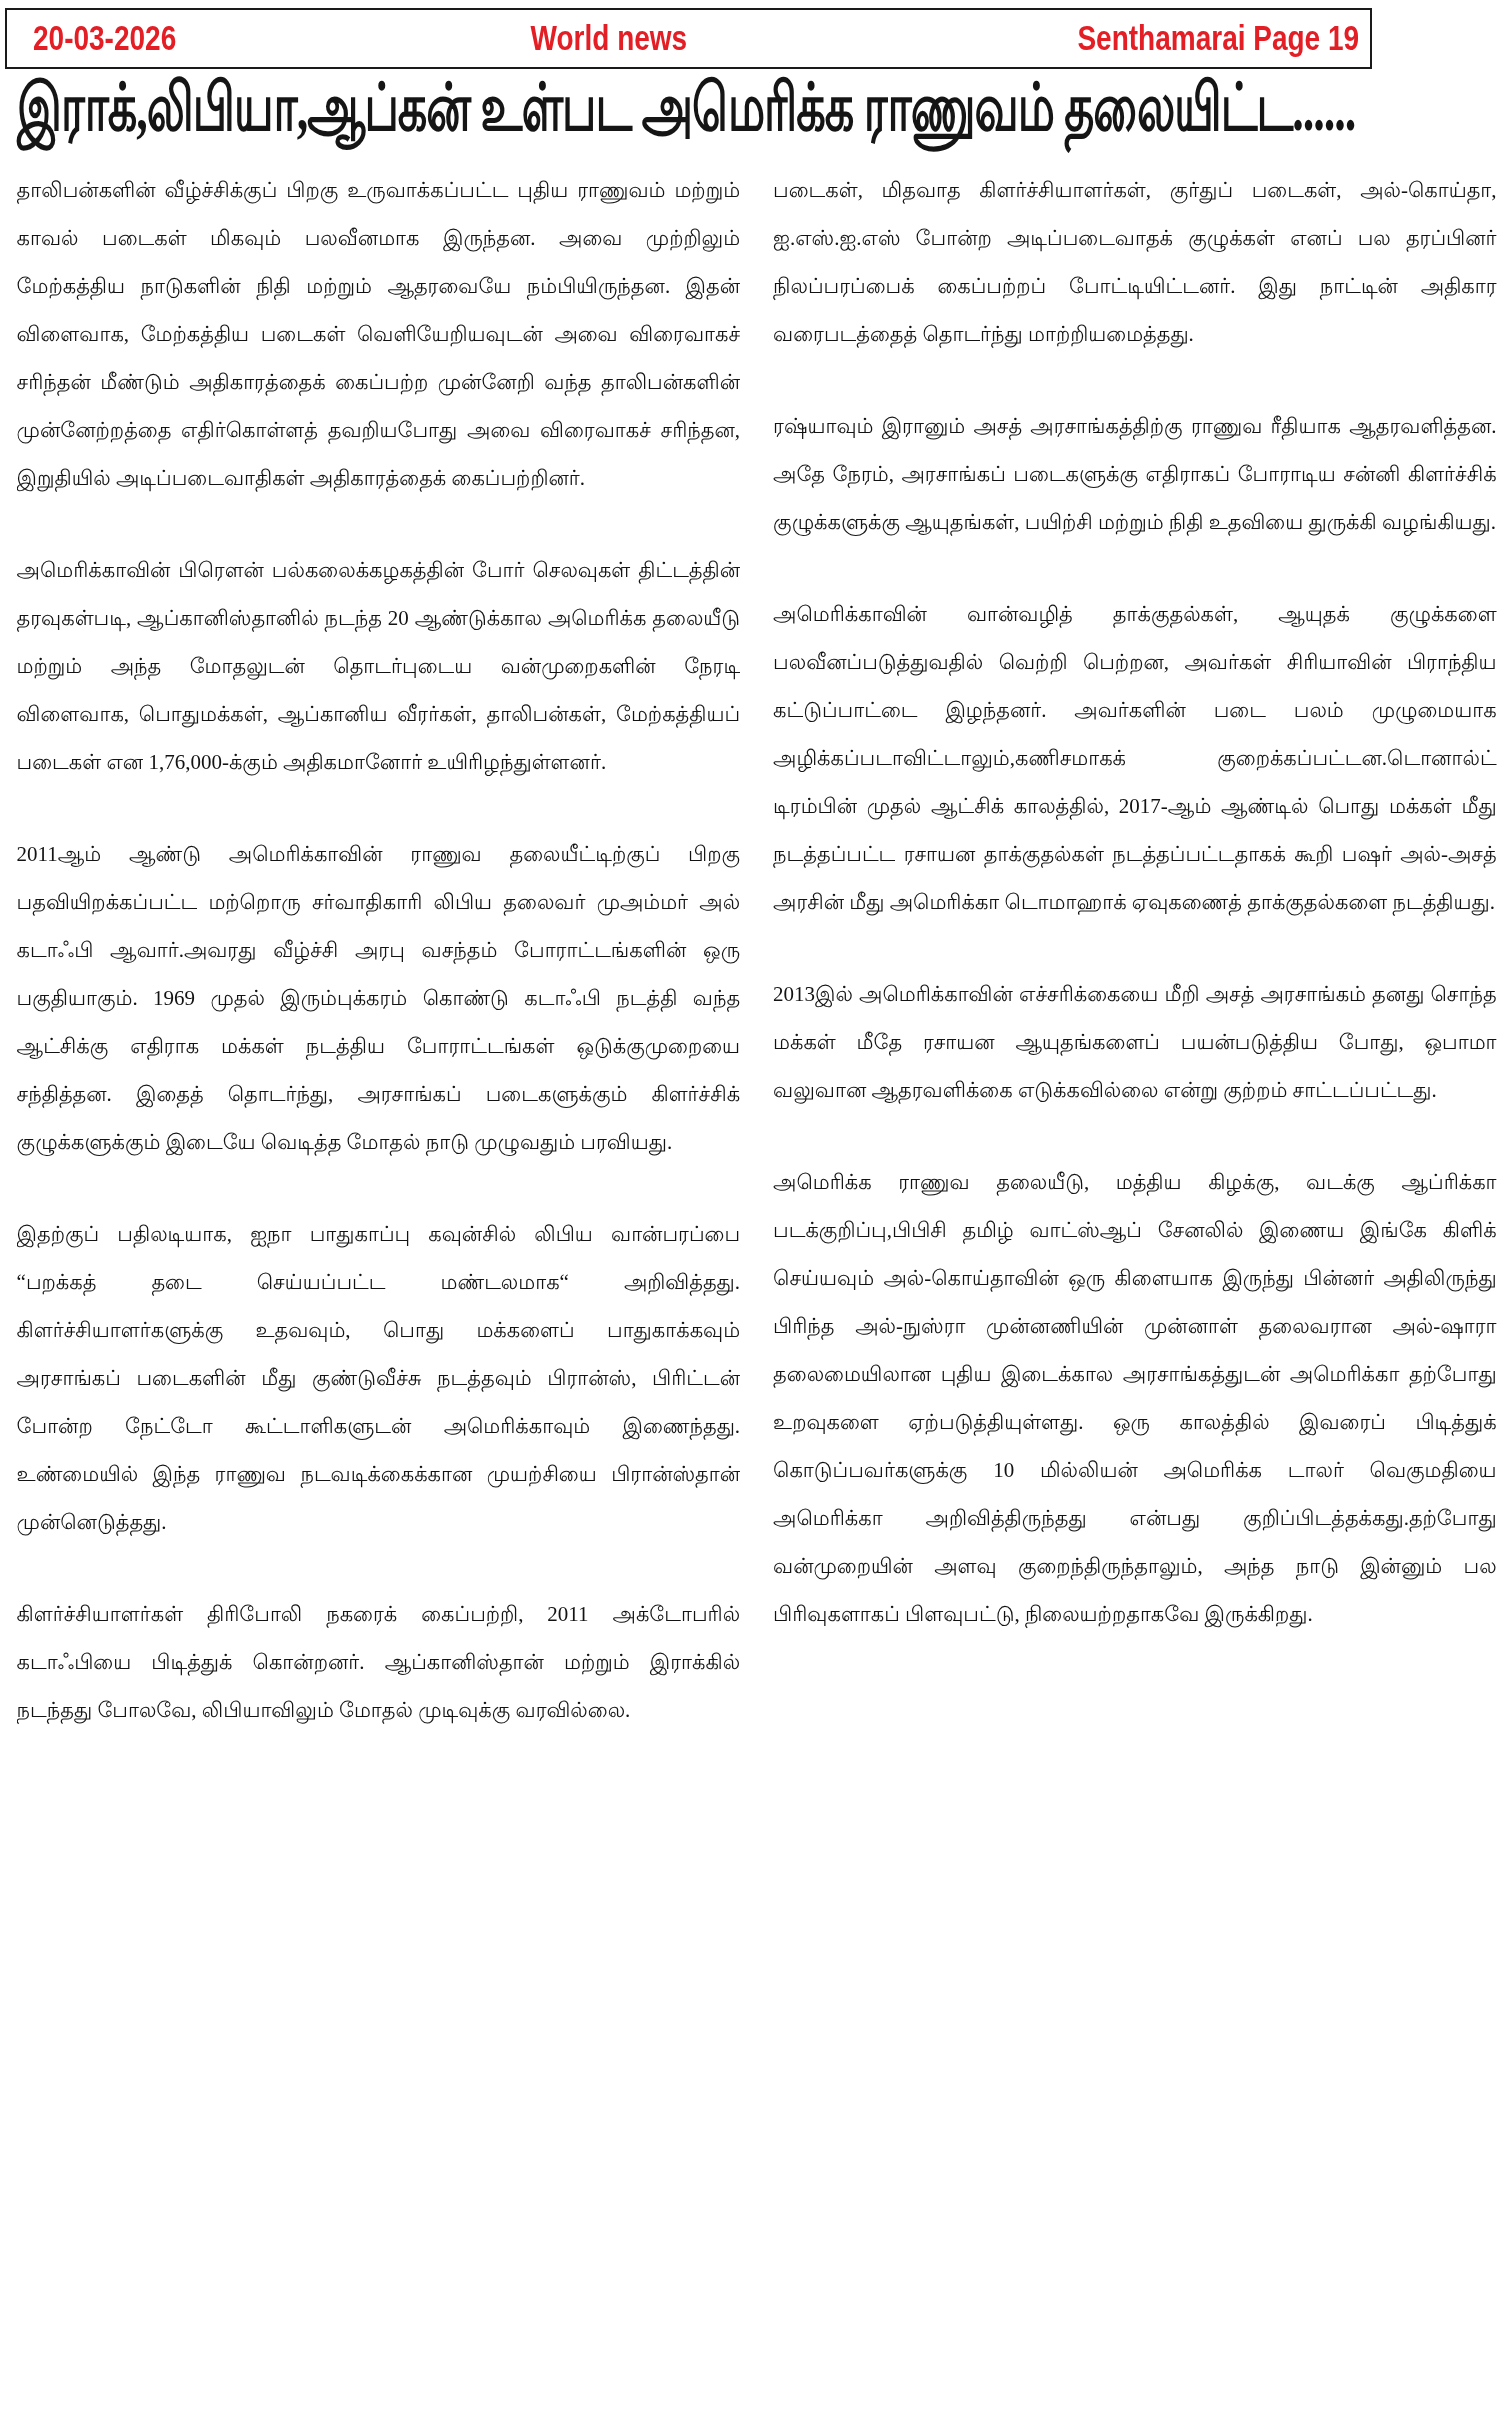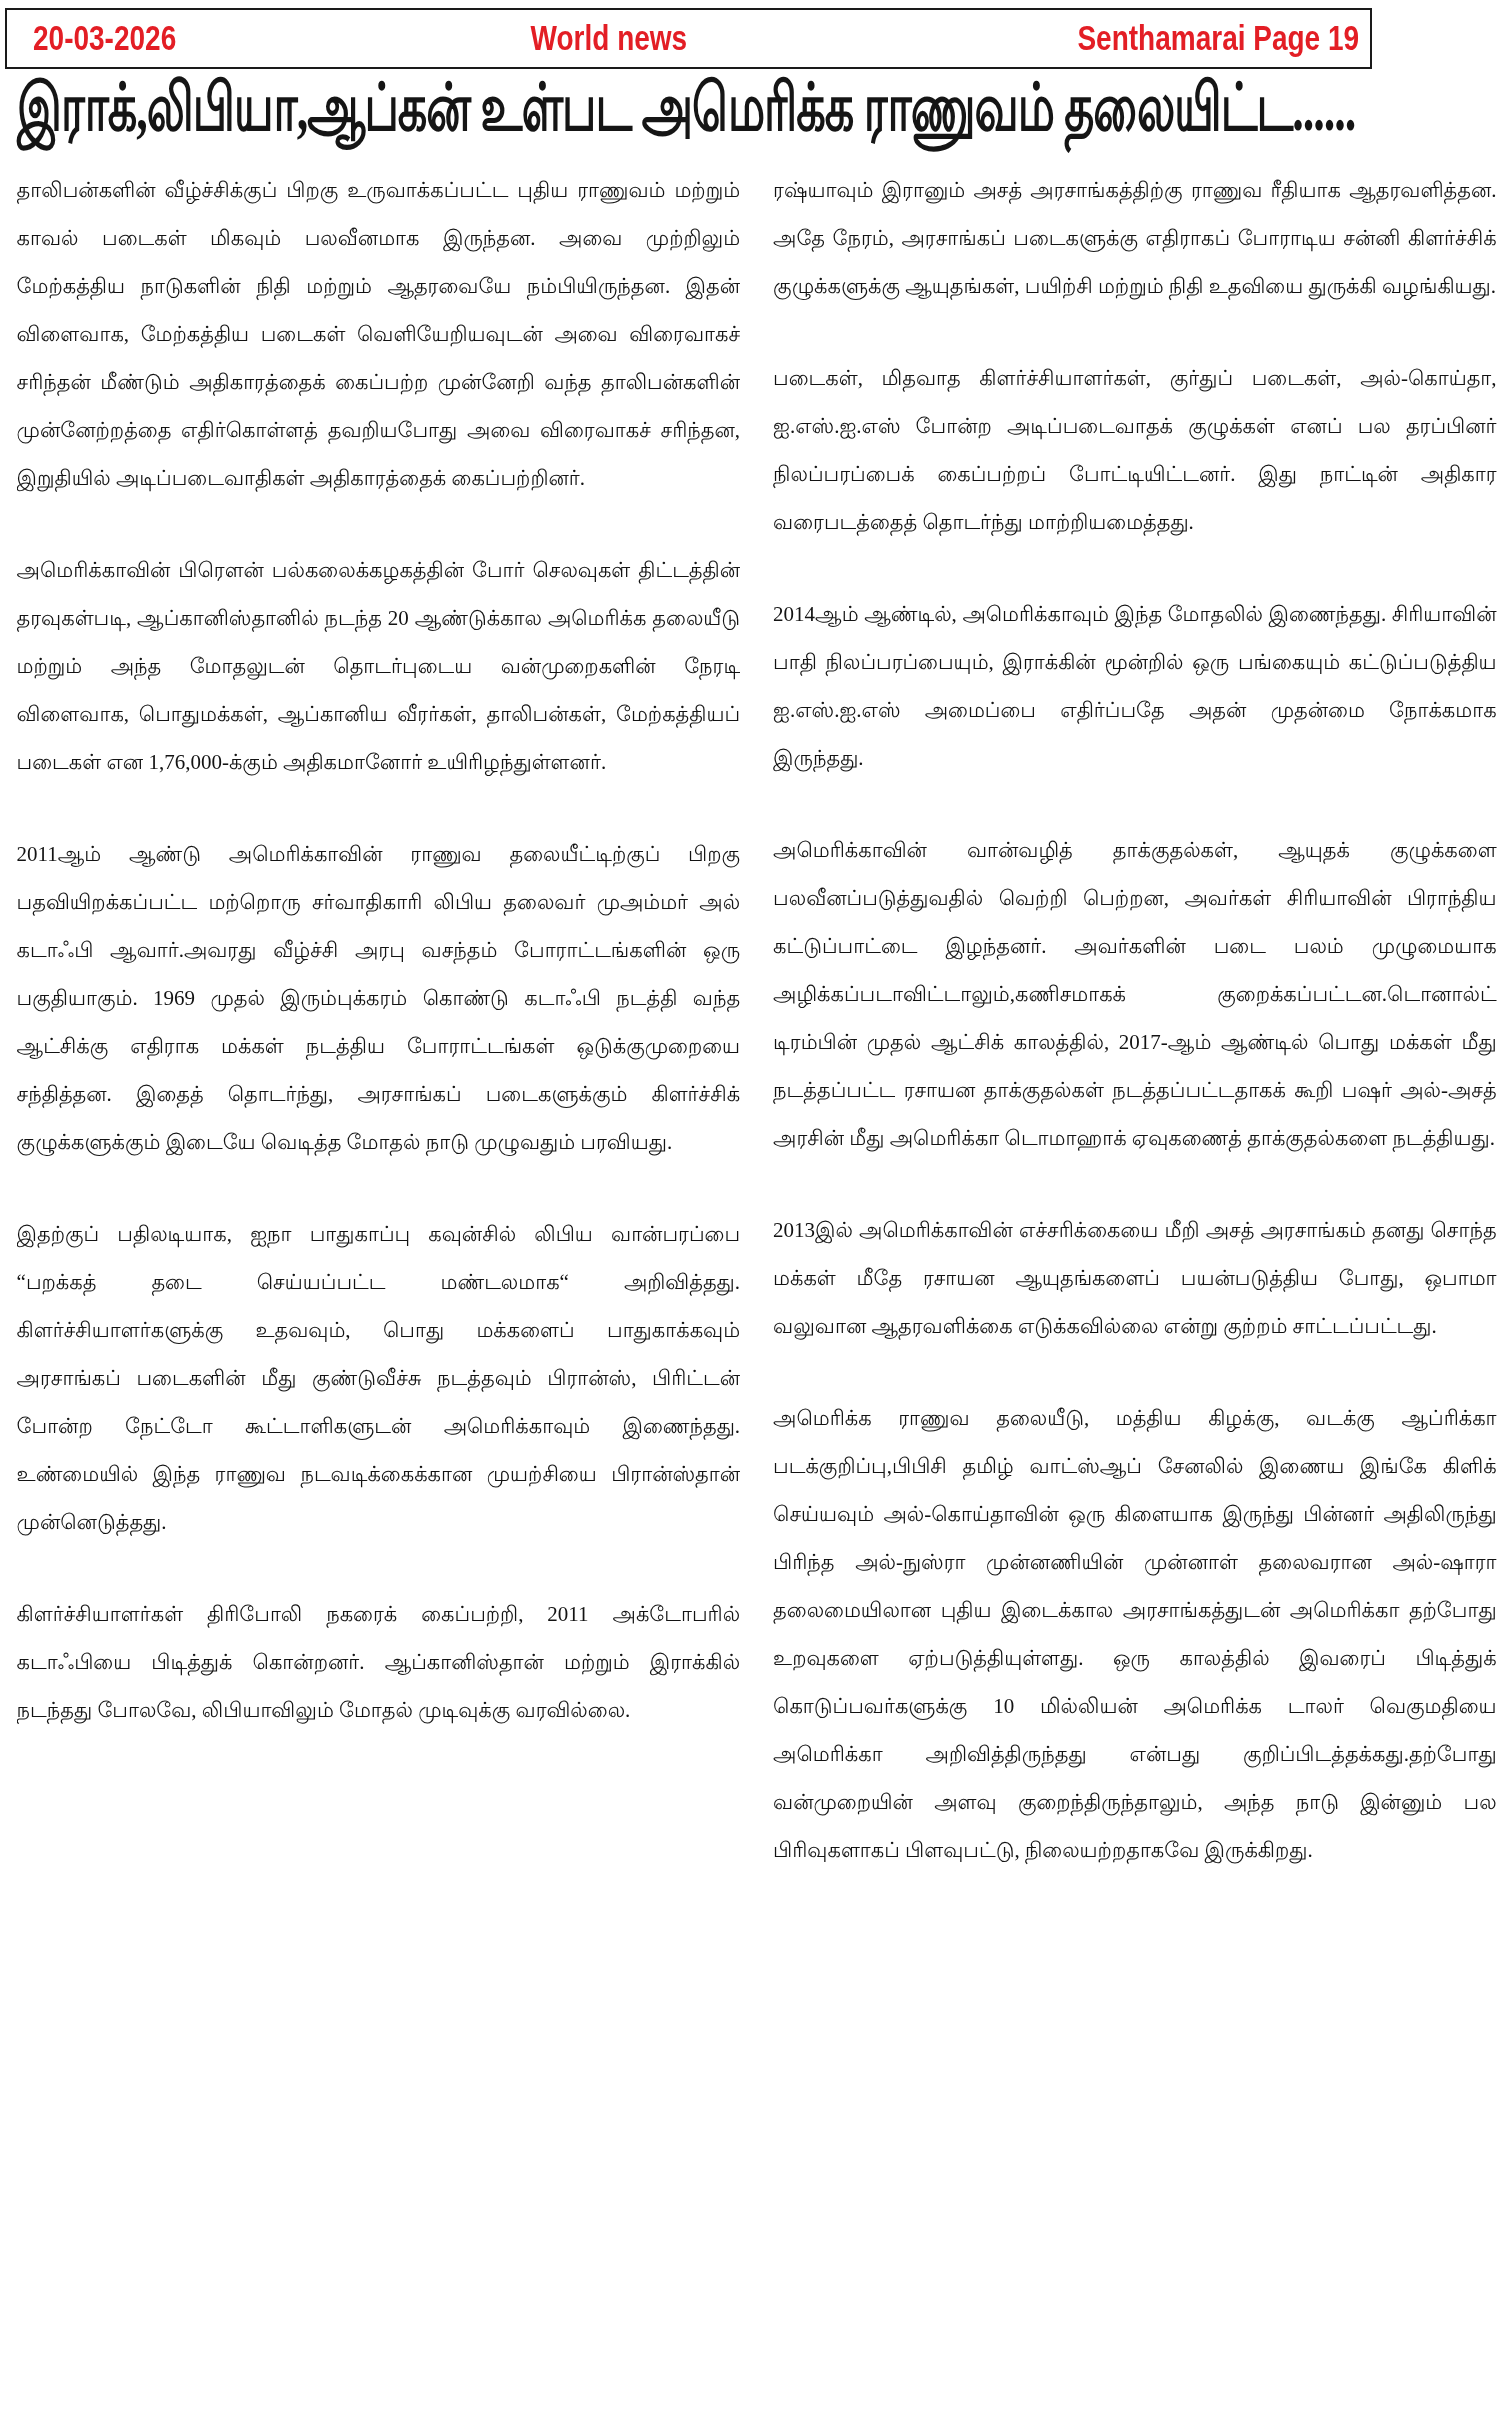--- a/index.html
+++ b/index.html
@@ -48,23 +48,22 @@
 
   <div class="columns">
     <div class="col" id="col-left">
         <p class="para">தாலிபன்களின் வீழ்ச்சிக்குப் பிறகு உருவாக்கப்பட்ட புதிய ராணுவம் மற்றும் காவல் படைகள் மிகவும் பலவீனமாக இருந்தன. அவை முற்றிலும் மேற்கத்திய நாடுகளின் நிதி மற்றும் ஆதரவையே நம்பியிருந்தன. இதன் விளைவாக, மேற்கத்திய படைகள் வெளியேறியவுடன் அவை விரைவாகச் சரிந்தன் மீண்டும் அதிகாரத்தைக் கைப்பற்ற முன்னேறி வந்த தாலிபன்களின் முன்னேற்றத்தை எதிர்கொள்ளத் தவறியபோது அவை விரைவாகச் சரிந்தன, இறுதியில் அடிப்படைவாதிகள் அதிகாரத்தைக் கைப்பற்றினர்.</p>
         <p class="para">அமெரிக்காவின் பிரௌன் பல்கலைக்கழகத்தின் போர் செலவுகள் திட்டத்தின் தரவுகள்படி, ஆப்கானிஸ்தானில் நடந்த 20 ஆண்டுக்கால அமெரிக்க தலையீடு மற்றும் அந்த மோதலுடன் தொடர்புடைய வன்முறைகளின் நேரடி விளைவாக, பொதுமக்கள், ஆப்கானிய வீரர்கள், தாலிபன்கள், மேற்கத்தியப் படைகள் என 1,76,000-க்கும் அதிகமானோர் உயிரிழந்துள்ளனர்.</p>
         <p class="para">2011ஆம் ஆண்டு அமெரிக்காவின் ராணுவ தலையீட்டிற்குப் பிறகு பதவியிறக்கப்பட்ட மற்றொரு சர்வாதிகாரி லிபிய தலைவர் முஅம்மர் அல் கடாஃபி ஆவார்.அவரது வீழ்ச்சி அரபு வசந்தம் போராட்டங்களின் ஒரு பகுதியாகும். 1969 முதல் இரும்புக்கரம் கொண்டு கடாஃபி நடத்தி வந்த ஆட்சிக்கு எதிராக மக்கள் நடத்திய போராட்டங்கள் ஒடுக்குமுறையை சந்தித்தன. இதைத் தொடர்ந்து, அரசாங்கப் படைகளுக்கும் கிளர்ச்சிக் குழுக்களுக்கும் இடையே வெடித்த மோதல் நாடு முழுவதும் பரவியது.</p>
         <p class="para">இதற்குப் பதிலடியாக, ஐநா பாதுகாப்பு கவுன்சில் லிபிய வான்பரப்பை “பறக்கத் தடை செய்யப்பட்ட மண்டலமாக“ அறிவித்தது. கிளர்ச்சியாளர்களுக்கு உதவவும், பொது மக்களைப் பாதுகாக்கவும் அரசாங்கப் படைகளின் மீது குண்டுவீச்சு நடத்தவும் பிரான்ஸ், பிரிட்டன் போன்ற நேட்டோ கூட்டாளிகளுடன் அமெரிக்காவும் இணைந்தது. உண்மையில் இந்த ராணுவ நடவடிக்கைக்கான முயற்சியை பிரான்ஸ்தான் முன்னெடுத்தது.</p>
         <p class="para">கிளர்ச்சியாளர்கள் திரிபோலி நகரைக் கைப்பற்றி, 2011 அக்டோபரில் கடாஃபியை பிடித்துக் கொன்றனர். ஆப்கானிஸ்தான் மற்றும் இராக்கில் நடந்தது போலவே, லிபியாவிலும் மோதல் முடிவுக்கு வரவில்லை.</p>
       </div>
     <div class="col" id="col-right">
+        <p class="para">படைகள், மிதவாத கிளர்ச்சியாளர்கள், குர்துப் படைகள், அல்-கொய்தா, ஐ.எஸ்.ஐ.எஸ் போன்ற அடிப்படைவாதக் குழுக்கள் எனப் பல தரப்பினர் நிலப்பரப்பைக் கைப்பற்றப் போட்டியிட்டனர். இது நாட்டின் அதிகார வரைபடத்தைத் தொடர்ந்து மாற்றியமைத்தது.</p>
         <p class="para">ரஷ்யாவும் இரானும் அசத் அரசாங்கத்திற்கு ராணுவ ரீதியாக ஆதரவளித்தன. அதே நேரம், அரசாங்கப் படைகளுக்கு எதிராகப் போராடிய சன்னி கிளர்ச்சிக் குழுக்களுக்கு ஆயுதங்கள், பயிற்சி மற்றும் நிதி உதவியை துருக்கி வழங்கியது.</p>
-        <p class="para">படைகள், மிதவாத கிளர்ச்சியாளர்கள், குர்துப் படைகள், அல்-கொய்தா, ஐ.எஸ்.ஐ.எஸ் போன்ற அடிப்படைவாதக் குழுக்கள் எனப் பல தரப்பினர் நிலப்பரப்பைக் கைப்பற்றப் போட்டியிட்டனர். இது நாட்டின் அதிகார வரைபடத்தைத் தொடர்ந்து மாற்றியமைத்தது.</p>
-        <p class="para">2014ஆம் ஆண்டில், அமெரிக்காவும் இந்த மோதலில் இணைந்தது. சிரியாவின் பாதி நிலப்பரப்பையும், இராக்கின் மூன்றில் ஒரு பங்கையும் கட்டுப்படுத்திய ஐ.எஸ்.ஐ.எஸ் அமைப்பை எதிர்ப்பதே அதன் முதன்மை நோக்கமாக இருந்தது.</p>
         <p class="para">அமெரிக்காவின் வான்வழித் தாக்குதல்கள், ஆயுதக் குழுக்களை பலவீனப்படுத்துவதில் வெற்றி பெற்றன, அவர்கள் சிரியாவின் பிராந்திய கட்டுப்பாட்டை இழந்தனர். அவர்களின் படை பலம் முழுமையாக அழிக்கப்படாவிட்டாலும்,கணிசமாகக் குறைக்கப்பட்டன.டொனால்ட் டிரம்பின் முதல் ஆட்சிக் காலத்தில், 2017-ஆம் ஆண்டில் பொது மக்கள் மீது நடத்தப்பட்ட ரசாயன தாக்குதல்கள் நடத்தப்பட்டதாகக் கூறி பஷர் அல்-அசத் அரசின் மீது அமெரிக்கா டொமாஹாக் ஏவுகணைத் தாக்குதல்களை நடத்தியது.</p>
         <p class="para">2013இல் அமெரிக்காவின் எச்சரிக்கையை மீறி அசத் அரசாங்கம் தனது சொந்த மக்கள் மீதே ரசாயன ஆயுதங்களைப் பயன்படுத்திய போது, ஒபாமா வலுவான ஆதரவளிக்கை எடுக்கவில்லை என்று குற்றம் சாட்டப்பட்டது.</p>
         <p class="para">அமெரிக்க ராணுவ தலையீடு, மத்திய கிழக்கு, வடக்கு ஆப்ரிக்கா படக்குறிப்பு,பிபிசி தமிழ் வாட்ஸ்ஆப் சேனலில் இணைய இங்கே கிளிக் செய்யவும் அல்-கொய்தாவின் ஒரு கிளையாக இருந்து பின்னர் அதிலிருந்து பிரிந்த அல்-நுஸ்ரா முன்னணியின் முன்னாள் தலைவரான அல்-ஷாரா தலைமையிலான புதிய இடைக்கால அரசாங்கத்துடன் அமெரிக்கா தற்போது உறவுகளை ஏற்படுத்தியுள்ளது. ஒரு காலத்தில் இவரைப் பிடித்துக் கொடுப்பவர்களுக்கு 10 மில்லியன் அமெரிக்க டாலர் வெகுமதியை அமெரிக்கா அறிவித்திருந்தது என்பது குறிப்பிடத்தக்கது.தற்போது வன்முறையின் அளவு குறைந்திருந்தாலும், அந்த நாடு இன்னும் பல பிரிவுகளாகப் பிளவுபட்டு, நிலையற்றதாகவே இருக்கிறது.</p>
       </div>
   </div>
 
 </div>
 
 
 </body></html>

